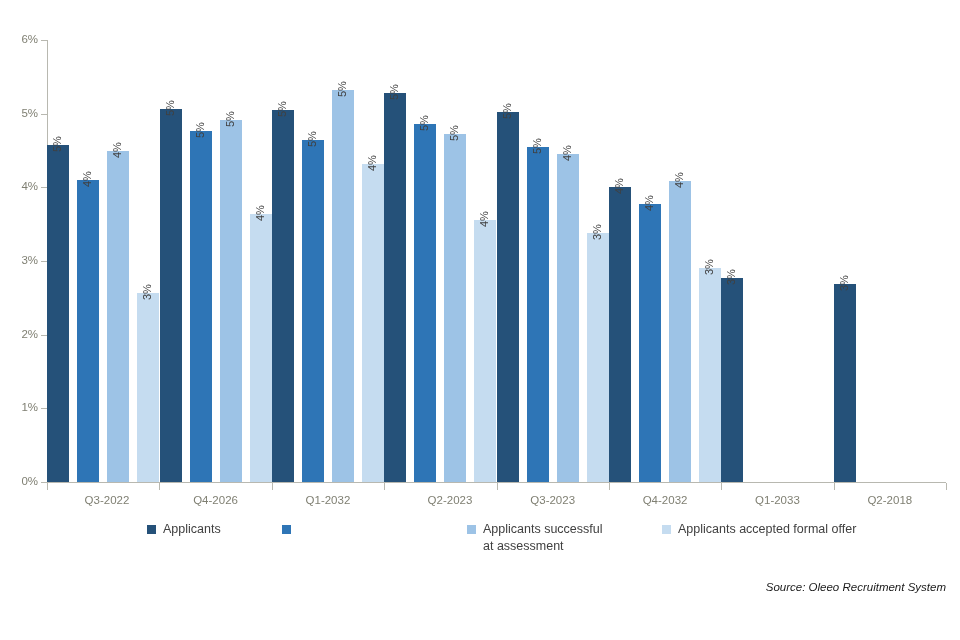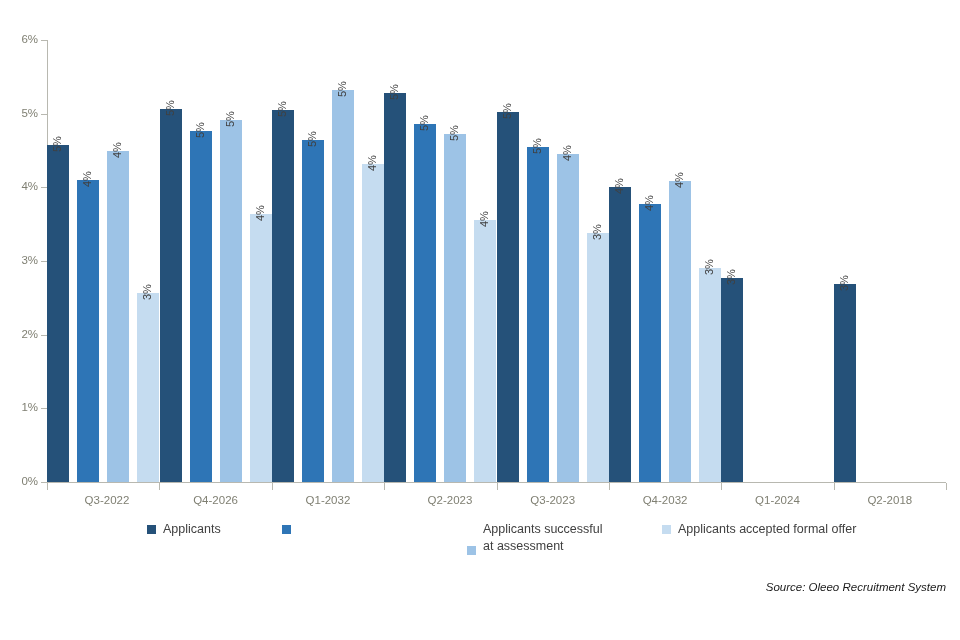--- a/index.html
+++ b/index.html
@@ -172,21 +172,21 @@
       <div class="x-tick" style="left: 608.875px;"></div>
       <div class="x-tick" style="left: 721.25px;"></div>
       <div class="x-tick" style="left: 833.625px;"></div>
       <div class="x-tick" style="left: 946px;"></div>
       <div class="x-label" style="left: 107px;">Q3-2022</div>
       <div class="x-label" style="left: 215.562px;">Q4-2026</div>
       <div class="x-label" style="left: 327.938px;">Q1-2032</div>
       <div class="x-label" style="left: 450px;">Q2-2023</div>
       <div class="x-label" style="left: 552.688px;">Q3-2023</div>
       <div class="x-label" style="left: 665.062px;">Q4-2032</div>
-      <div class="x-label" style="left: 777.438px;">Q1-2024</div>
+      <div class="x-label" style="left: 777.438px;">Q1-2033</div>
       <div class="x-label" style="left: 889.812px;">Q2-2018</div>
     </div>
 
   <div class="plot-area" id="plot-area">
       <div class="bar" style="left: 0.1875px; width: 22px; height: 337.393px; background: rgb(37, 81, 121);"></div>
       <div class="bar-label" style="left: 16.1875px; top: 100.607px; bottom: auto;">5%</div>
       <div class="bar" style="left: 30.1875px; width: 22px; height: 302.033px; background: rgb(46, 117, 182);"></div>
       <div class="bar-label" style="left: 46.1875px; top: 135.967px; bottom: auto;">4%</div>
       <div class="bar" style="left: 60.1875px; width: 22px; height: 331.5px; background: rgb(157, 195, 230);"></div>
       <div class="bar-label" style="left: 76.1875px; top: 106.5px; bottom: auto;">4%</div>
@@ -239,21 +239,21 @@
     </div>
 
   <div class="legend" id="legend">
       <div class="legend-item" style="left: 100px;">
         <span class="legend-swatch" style="background: rgb(37, 81, 121);"></span>
         <span class="legend-text">Applicants</span>
       </div>
       <div class="legend-item" style="left: 235px;">
         <span class="legend-swatch" style="background: rgb(46, 117, 182);"></span>
       </div>
-      <div class="legend-item" style="left: 420px; align-items: flex-end;">
+      <div class="legend-item" style="left: 420px;">
         <span class="legend-swatch" style="background: rgb(157, 195, 230);"></span>
         <span class="legend-text">Applicants successful
 at assessment</span>
       </div>
       <div class="legend-item" style="left: 615px;">
         <span class="legend-swatch" style="background: rgb(197, 220, 240);"></span>
         <span class="legend-text">Applicants accepted formal offer</span>
       </div>
     </div>
 

